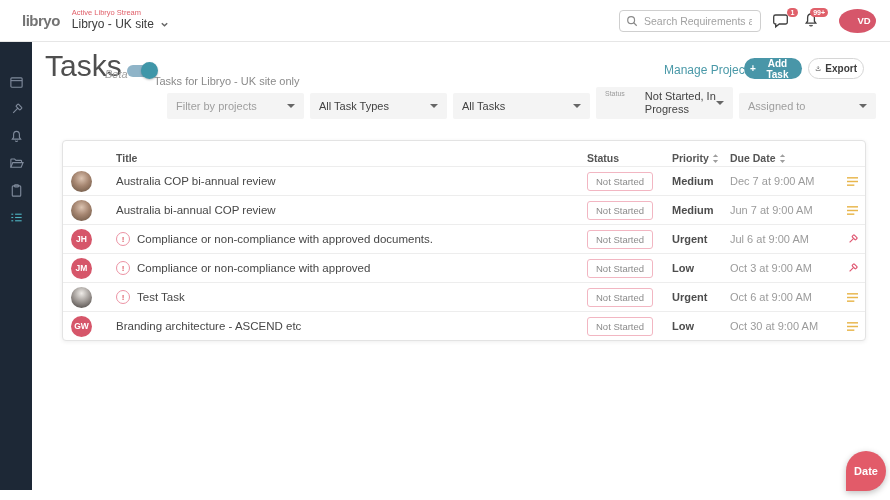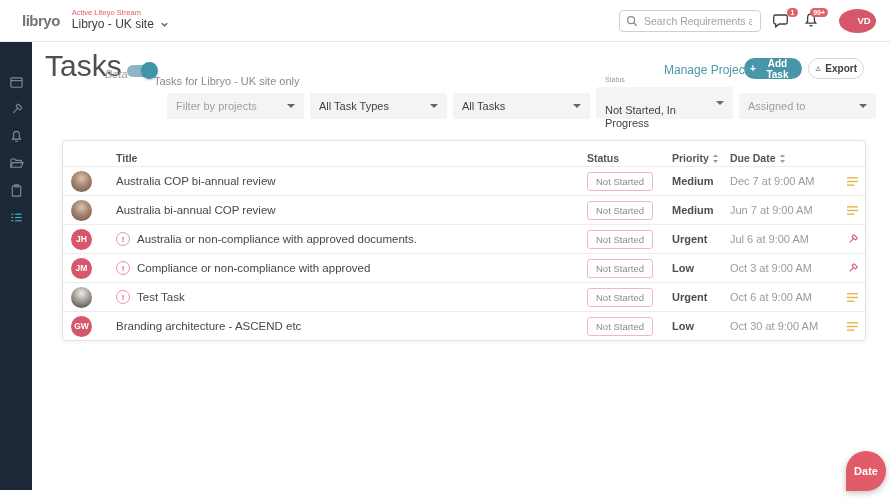--- a/index.html
+++ b/index.html
@@ -49,21 +49,21 @@
   .btn-export{position:absolute;left:776px;top:17px;width:56px;height:21px;background:#fff;
     border:1px solid #d6d6d6;border-radius:11px;color:#3c3c3c;font-size:10px;font-weight:700;
     display:flex;align-items:center;justify-content:center;gap:4px;cursor:pointer;font-family:inherit;box-sizing:border-box;}
   .btn-export svg{stroke:#3c3c3c;fill:none;stroke-width:1.2;}
   
   .filters{position:absolute;left:135px;top:46px;display:flex;gap:6px;align-items:flex-end;}
   .filter{width:137px;height:26px;background:#f4f4f4;border-radius:2px;display:flex;align-items:center;
     justify-content:space-between;padding:0 9px;box-sizing:border-box;font-size:11px;color:#424242;cursor:pointer;}
   .filter .muted{color:#9e9e9e;}
   .filter-tall{height:32px;}
-  .f-stack{display:flex;flex-direction:column;line-height:1.2;gap:20px;}
+  .f-stack{display:flex;flex-direction:row;line-height:1.2;gap:20px;}
   .f-label{font-size:7px;color:#9a9a9a;}
   .f-caret{width:0;height:0;border-left:4px solid transparent;border-right:4px solid transparent;
     border-top:4px solid #666;}
   
   .table-card{position:absolute;left:30px;top:99px;width:804px;background:#fff;border:1px solid #e3e3e3;
     border-radius:4px;box-shadow:0 1px 4px rgba(0,0,0,.07);box-sizing:border-box;}
   .trow{display:grid;grid-template-columns:53px 471px 85px 58px 110px 25px;align-items:center;height:28px;
     border-top:1px solid #ededed;}
   .thead{height:25px;border-top:none;}
   .thead .hcell{font-size:10.5px;font-weight:700;color:#555;display:flex;align-items:center;gap:3px;margin-top:9px;}
@@ -271,21 +271,21 @@
             <line x1="1" y1="6" x2="13" y2="6"></line>
             <line x1="1" y1="10" x2="9" y2="10"></line>
         </svg>
       </span>
     </div>
 
     <div class="trow">
       <span class="av av-init">JH</span>
       <span class="tcell">
         <span class="warn">!</span>
-        <span>Australia or non-compliance with approved documents.</span>
+        <span>Compliance or non-compliance with approved documents.</span>
       </span>
       <span><span class="status-badge">Not Started</span></span>
       <span class="prio">Urgent</span>
       <span class="due">Jul 6 at 9:00 AM</span>
       <span class="ricon">
         <svg width="13" height="13" viewBox="0 0 16 16" style="stroke:#df5570;stroke-width:1.4;fill:none;">
           <g transform="rotate(45 8 8)">
               <rect x="5" y="2.5" width="6" height="3.5" rx="0.8"></rect>
               <line x1="8" y1="6" x2="8" y2="13"></line>
             </g>

